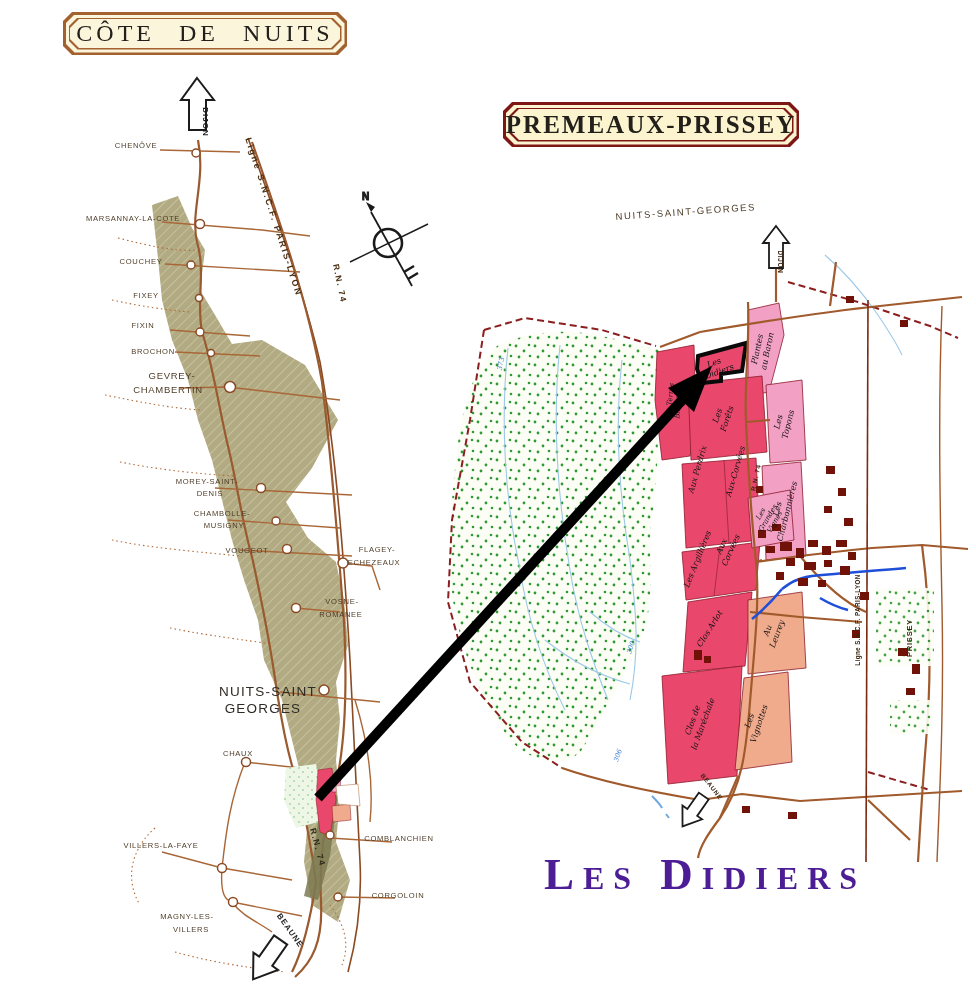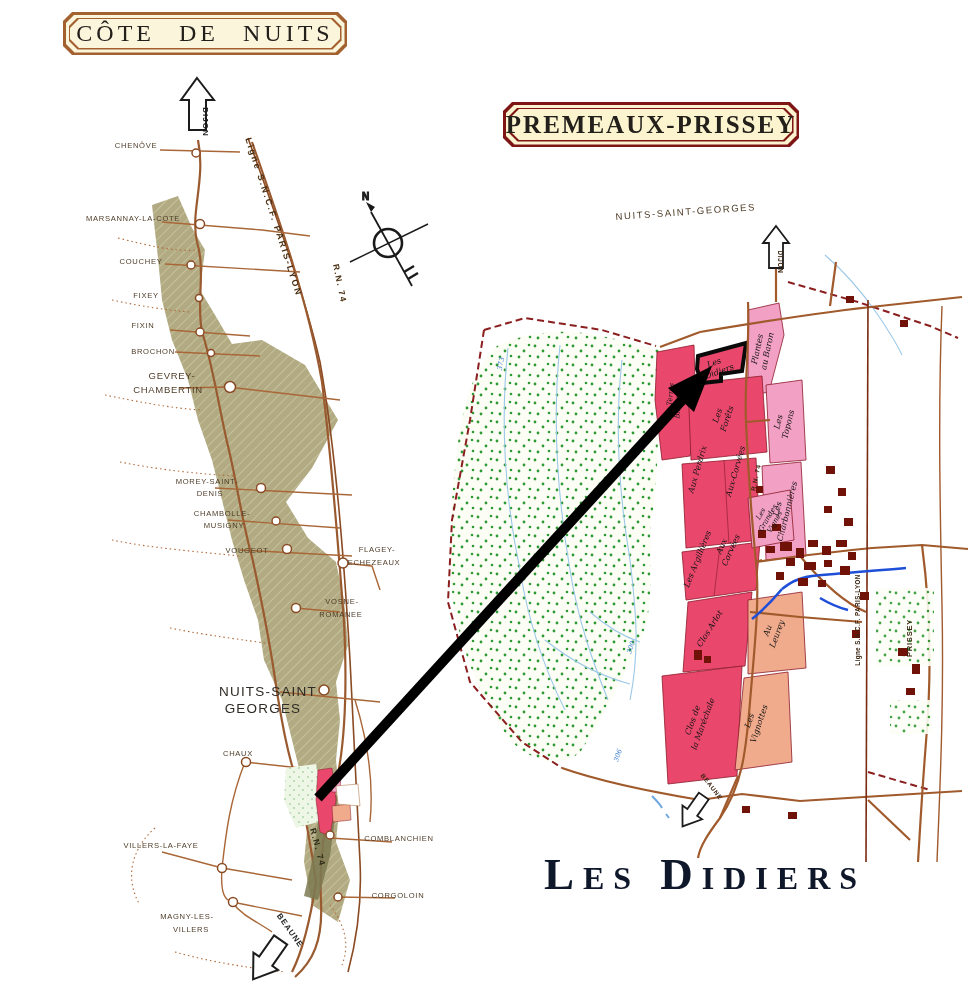--- a/index.html
+++ b/index.html
@@ -15,21 +15,21 @@
   .plaque .txt{position:absolute;inset:0;display:flex;align-items:center;justify-content:center;
       font-family:"Liberation Serif","DejaVu Serif",serif;color:#23201c;}
   #plaque-left .l1,#plaque-left .l3{background:#a2612e;}
   #plaque-left .l2,#plaque-left .l4{background:#fbf5dc;}
   #plaque-left .txt{font-size:24px;letter-spacing:4px;word-spacing:14px;}
   #plaque-right .l1,#plaque-right .l3{background:#7e1616;}
   #plaque-right .l2,#plaque-right .l4{background:#fbf4cf;}
   #plaque-right .txt{font-size:25px;letter-spacing:2px;font-weight:600;}
   #caption{position:absolute;left:535px;top:848px;width:340px;text-align:center;
       font-family:"Liberation Serif","DejaVu Serif",serif;font-variant:small-caps;
-      font-size:45px;font-weight:600;letter-spacing:9px;color:#0f172a;}
+      font-size:45px;font-weight:600;letter-spacing:9px;color:#4c1d95;}
   svg{position:absolute;inset:0;}
   text{user-select:none;}
   .vlab{font-family:"Liberation Sans",sans-serif;font-size:7.6px;letter-spacing:.7px;fill:#4e3c28;text-anchor:middle;}
   .vbig{font-size:13.5px;letter-spacing:1.2px;fill:#2e2a24;}
   .plab{font-family:"DejaVu Serif",serif;font-style:italic;font-size:8.2px;fill:#141414;text-anchor:middle;}
   .rlab{font-family:"Liberation Sans",sans-serif;font-size:8.5px;font-weight:bold;letter-spacing:1.5px;fill:#4a2f12;text-anchor:middle;}
   .tiny{font-family:"Liberation Sans",sans-serif;font-size:6.3px;font-weight:bold;letter-spacing:.8px;fill:#3a2410;text-anchor:middle;}
   .blue{font-family:"DejaVu Serif",serif;font-style:italic;font-size:6.8px;fill:#3f7fd2;text-anchor:middle;}
   .arrowlab{font-family:"Liberation Sans",sans-serif;font-size:8px;font-weight:bold;letter-spacing:1px;fill:#1c1c1c;text-anchor:middle;}
 </style>

